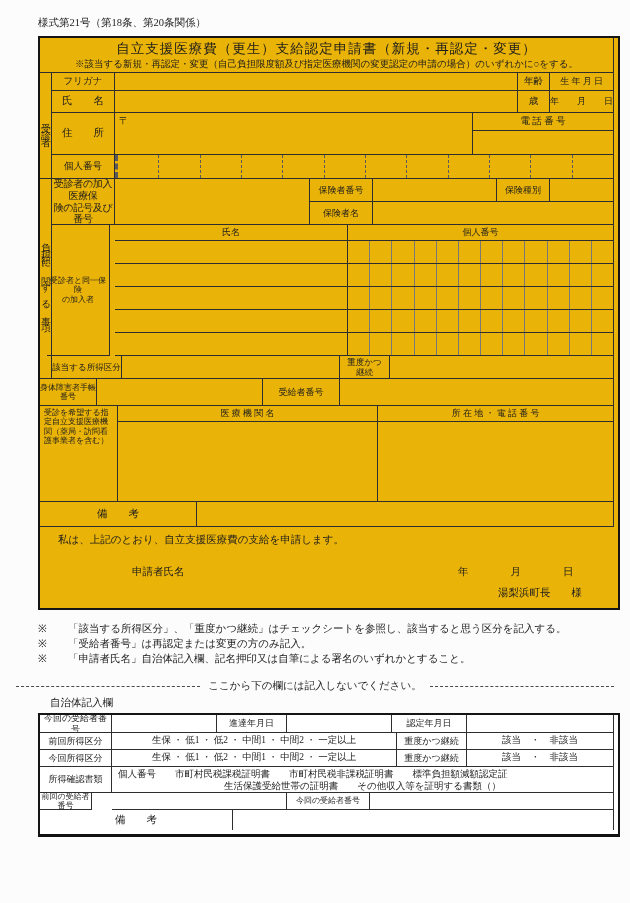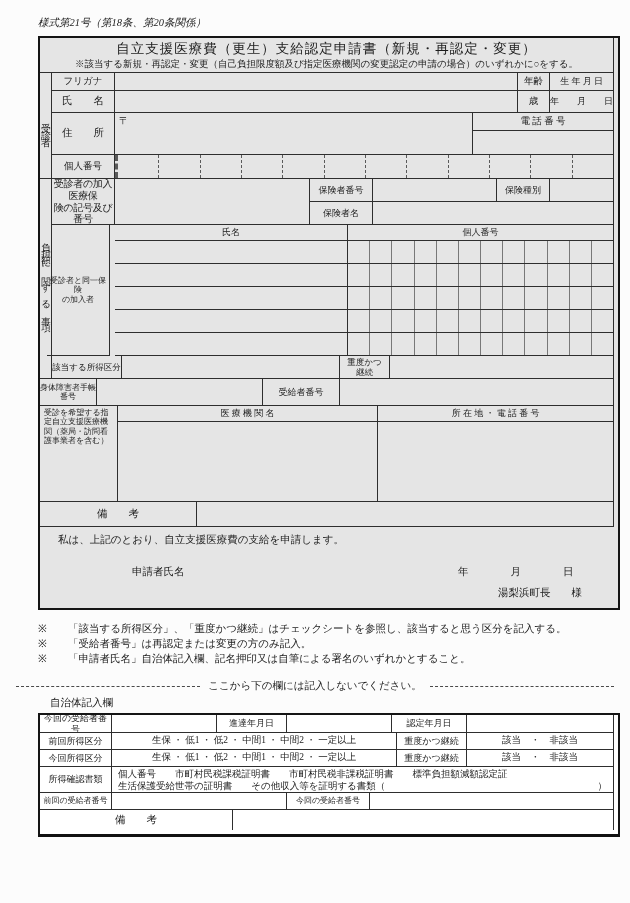--- a/index.html
+++ b/index.html
@@ -10,43 +10,43 @@
   .c{position:absolute;box-sizing:border-box;border-right:1px solid #2e2e2e;border-bottom:1px solid #2e2e2e;
      display:flex;align-items:center;justify-content:center;text-align:center;overflow:hidden;
      font-size:10px;line-height:1.18;}
   .noR{border-right:none}.noB{border-bottom:none}
   .lt{align-items:flex-start;justify-content:flex-start;text-align:left;padding:2px 4px;}
   .pre{white-space:pre-line;}
   .f75{font-size:10px;letter-spacing:-0.3px}.f8{font-size:8px}.f85{font-size:8.5px}
   .f9{font-size:9px}.f95{font-size:9.5px}.f105{font-size:10.5px}
   .vt{writing-mode:vertical-rl;letter-spacing:7px;font-size:10px;}
   .vt2{writing-mode:vertical-rl;letter-spacing:6px;font-size:9.5px;}
-  .main{position:absolute;left:38px;top:36px;width:578px;height:570px;border:2px solid #151515;background:#e5e5e5;}
+  .main{position:absolute;left:38px;top:36px;width:578px;height:570px;border:2px solid #151515;background:#eab308;}
   .office{position:absolute;left:38px;top:713px;width:578px;height:119px;border:2px solid #151515;border-bottom:3px solid #111;background:#fff;}
   .head-title{font-size:13.5px;letter-spacing:1px;margin-top:1px;}
   .head-sub{font-size:9.5px;margin-top:2px;}
   .cells{display:flex;width:100%;height:100%;}
   .cells span{flex:1 1 0;border-left:1px solid #787878;box-sizing:border-box;}
   .cells span:first-child{border-left:none;}
   .cells.dash span{border-left-style:dashed;border-left-color:#5a5a5a;}
   .notes{position:absolute;left:38px;top:621px;width:578px;font-size:10.5px;}
   .note-line{display:flex;line-height:15px;}
   .note-mark{width:30px;flex:0 0 30px;}
   .sep{position:absolute;left:8px;top:679px;width:614px;display:flex;align-items:center;font-size:10.5px;}
   .sep .dots{flex:1 1 0;border-top:1px dashed #4a4a4a;height:0;margin:0 8px;}
   .decl-item{position:absolute;font-size:10.5px;white-space:pre;}
   .docs-wrap{display:block;width:100%;padding:1px 6px;box-sizing:border-box;text-align:left;font-size:9.5px;line-height:12px;}
-  .docs-l2{display:flex;justify-content:space-between;}
+  .docs-l2{display:flex;justify-content:center;}
 </style>
 </head>
 <body>
 
 <div class="page">
 
-  <div class="abs f105" style="left:38px;top:16px;font-style:italic;">様式第21号（第18条、第20条関係）</div>
+  <div class="abs f105" style="left:38px;top:16px;">様式第21号（第18条、第20条関係）</div>
 
   <div class="main">
 
     <div class="c" style="left:0;top:0;width:574px;height:35px;flex-direction:column;">
       <div class="head-title">自立支援医療費（更生）支給認定申請書（新規・再認定・変更）</div>
       <div class="head-sub">※該当する新規・再認定・変更（自己負担限度額及び指定医療機関の変更認定の申請の場合）のいずれかに○をする。</div>
     </div>
 
     <div class="c vt" style="left:0;top:35px;width:12px;height:106px;">受診者</div>
     <div class="c f95" style="left:12px;top:35px;width:63px;height:18px;">フリガナ</div>
@@ -258,21 +258,21 @@
     <div class="c" style="left:72px;top:52px;width:502px;height:26px;padding:0;">
       <div class="docs-wrap">
         <div>個人番号　　市町村民税課税証明書　　市町村民税非課税証明書　　標準負担額減額認定証</div>
         <div class="docs-l2">
           <span>生活保護受給世帯の証明書　　その他収入等を証明する書類（</span>
           <span>）</span>
         </div>
       </div>
     </div>
 
-    <div class="c f8" style="left:0;top:78px;width:72px;height:17px;">前回の受給者番号</div>
+    <div class="c f8" style="left:0;top:78px;width:52px;height:17px;">前回の受給者番号</div>
     <div class="c" style="left:72px;top:78px;width:175px;height:17px;"></div>
     <div class="c f8" style="left:247px;top:78px;width:83px;height:17px;">今回の受給者番号</div>
     <div class="c" style="left:330px;top:78px;width:244px;height:17px;"></div>
 
     <div class="c f105 noB" style="left:0;top:95px;width:193px;height:20px;">備　　考</div>
     <div class="c noB" style="left:193px;top:95px;width:381px;height:20px;"></div>
   </div>
 
 </div>
 

